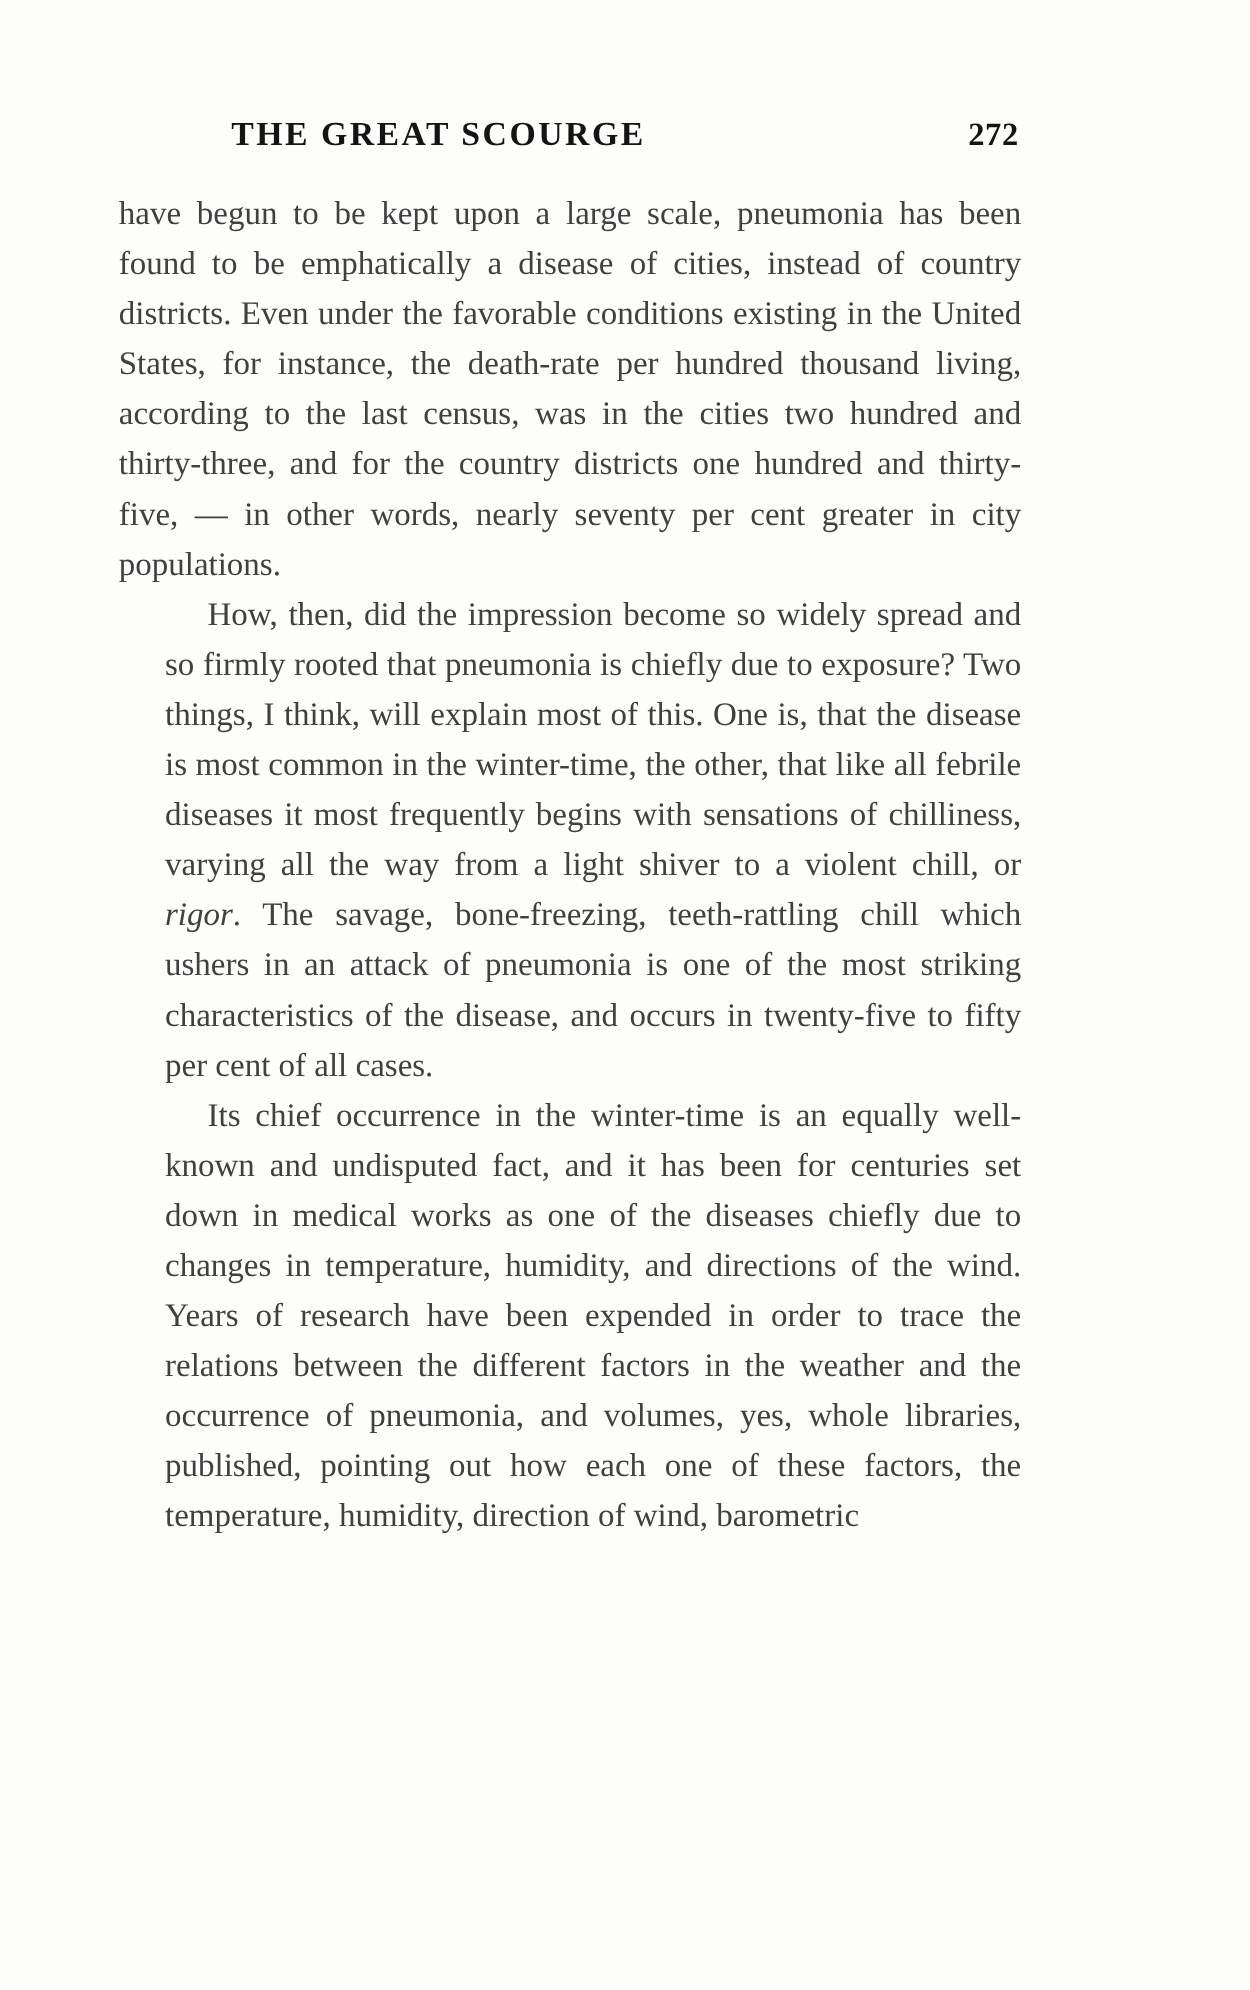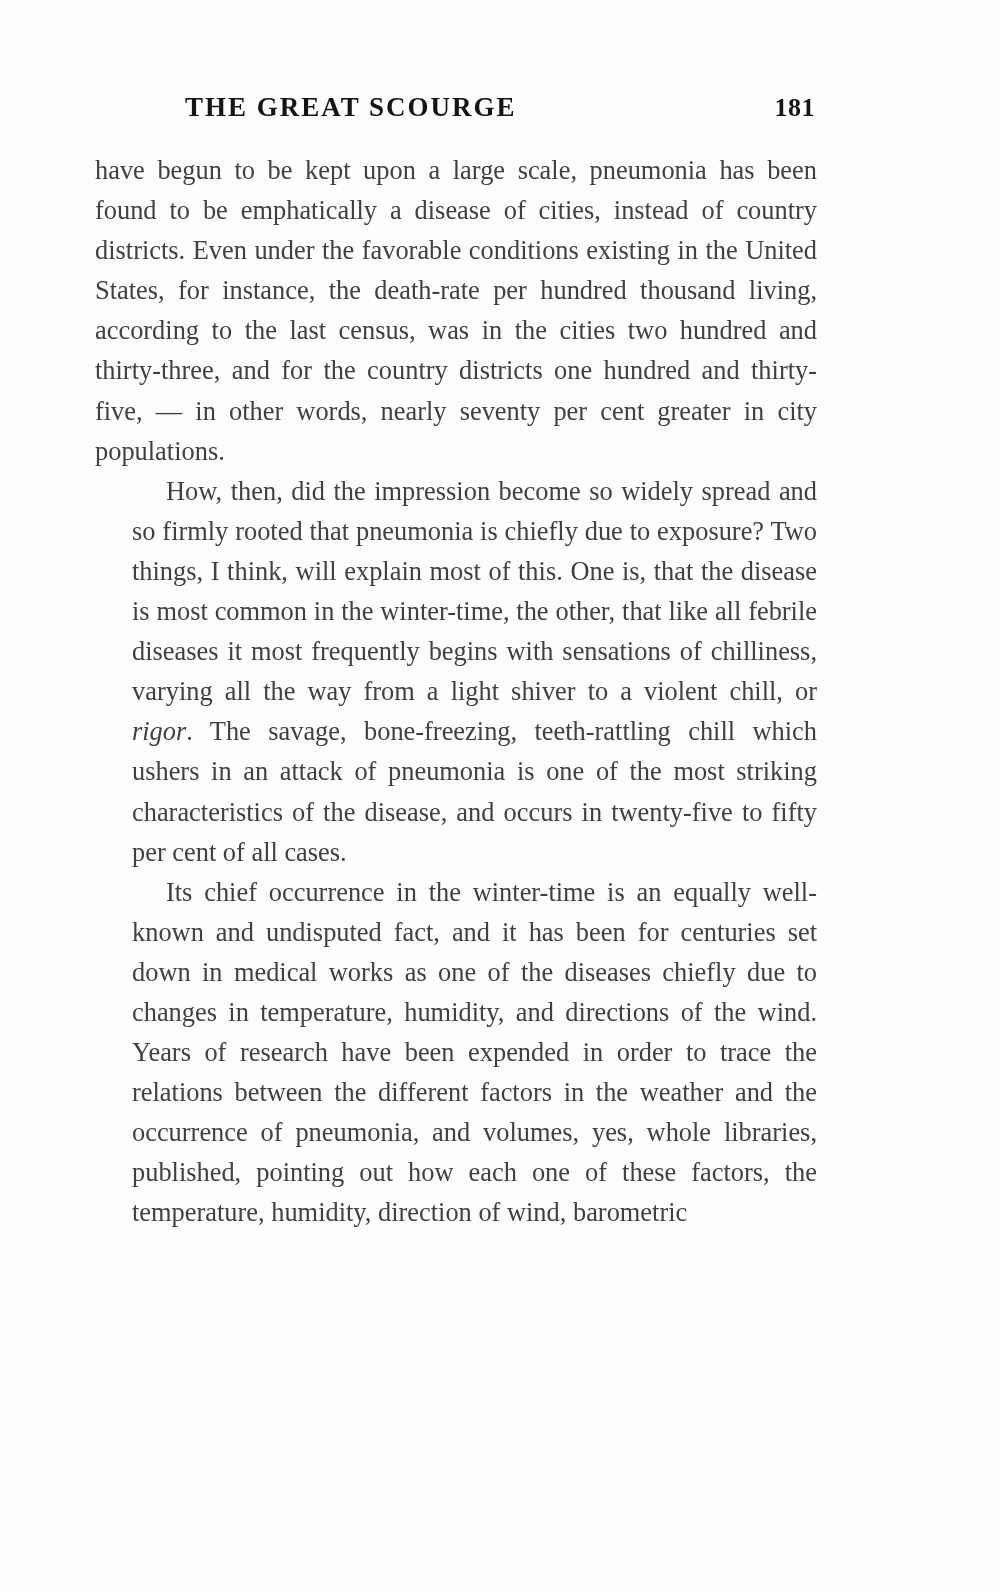--- a/index.html
+++ b/index.html
@@ -74,21 +74,21 @@
     -webkit-font-smoothing: antialiased;
   }
 </style>
 </head>
 <body>
 
 <div class="page">
 
   <div class="header">
     <span class="running-title">THE GREAT SCOURGE</span>
-    <span class="page-number">181</span>
+    <span class="page-number">272</span>
   </div>
 
   <div class="body-text">
     <p>have begun to be kept upon a large scale, pneumonia has been found to be emphatically a disease of cities, instead of country districts.  Even under the favorable conditions existing in the United States, for instance, the death-rate per hundred thousand living, according to the last census, was in the cities two hundred and thirty-three, and for the country districts one hundred and thirty-five, — in other words, nearly seventy per cent greater in city populations.</p>
     <p class="indent"><span>How, then, did the impression become so widely spread and so firmly rooted that pneumonia is chiefly due to exposure?  Two things, I think, will explain most of this.  One is, that the disease is most common in the winter-time, the other, that like all febrile diseases it most frequently begins with sensations of chilliness, varying all the way from a light shiver to a violent chill, or </span><span class="italic">rigor</span><span>.  The savage, bone-freezing, teeth-rattling chill which ushers in an attack of pneumonia is one of the most striking characteristics of the disease, and occurs in twenty-five to fifty per cent of all cases.</span></p>
     <p class="indent">Its chief occurrence in the winter-time is an equally well-known and undisputed fact, and it has been for centuries set down in medical works as one of the diseases chiefly due to changes in temperature, humidity, and directions of the wind.  Years of research have been expended in order to trace the relations between the different factors in the weather and the occurrence of pneumonia, and volumes, yes, whole libraries, published, pointing out how each one of these factors, the temperature, humidity, direction of wind, barometric</p>
   </div>
 
 </div>
 

